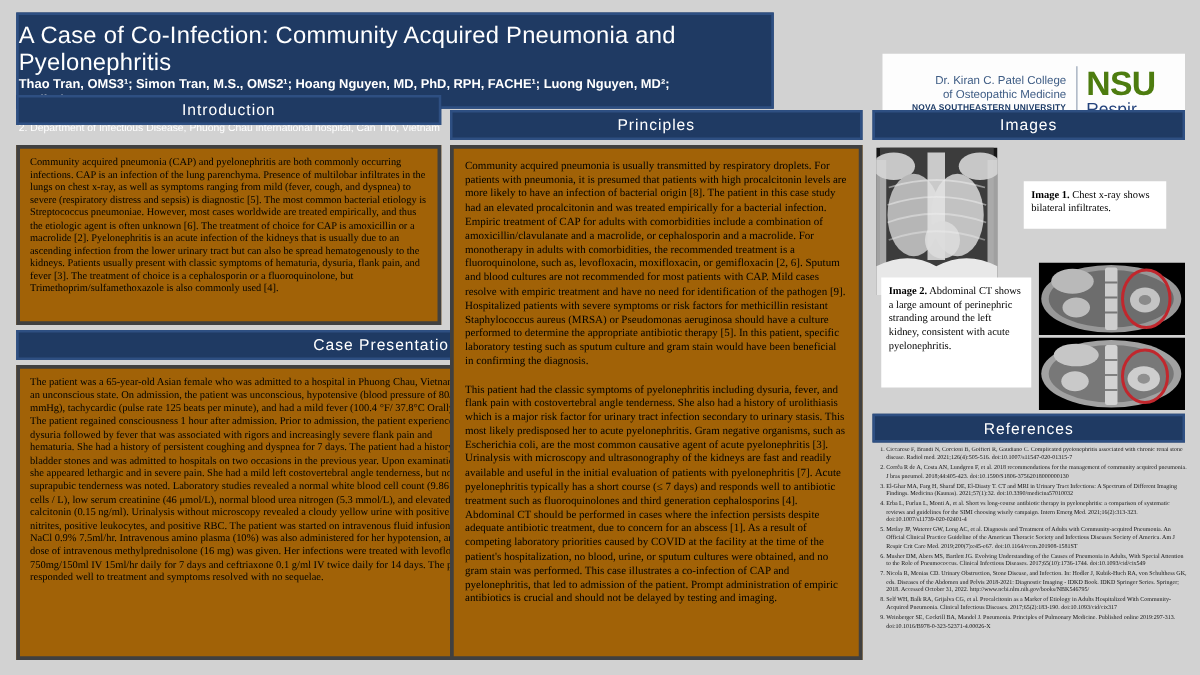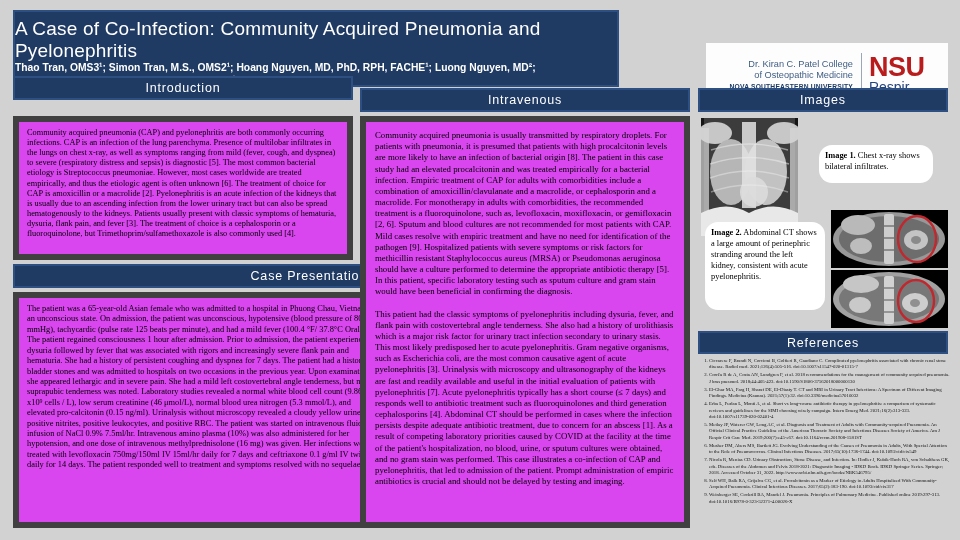--- a/index.html
+++ b/index.html
@@ -16,40 +16,40 @@
   .authors { font-size:10.3px; line-height:1.22;font-weight:bold; }
   .affil { font-size:8.3px; line-height:1.25; }
 
   
   #logo-panel { position:absolute; left:706px; top:8px; width:242px; height:64px;
     background:#fdfdfd; display:flex; align-items:center; justify-content:center;
     font-family:"Liberation Sans", sans-serif;margin-top:35px; }
   .college { text-align:right; color:#3f5d85; font-size:9.2px; line-height:1.2; }
   .college .univ { color:#1b3a66; font-weight:bold; font-size:6.7px; letter-spacing:.2px; margin-top:2px; }
   .logo-divider { width:1px; height:44px; background:#9aa7b8; margin:0 7px 0 8px; }
-  .nsu-big { color:#b91c1c; font-weight:bold; font-size:27px; line-height:.95; letter-spacing:-.5px; }
+  .nsu-big { color:#4d7c0f; font-weight:bold; font-size:27px; line-height:.95; letter-spacing:-.5px; }
   .nsu-state { color:#24437c; font-size:14px; line-height:1.05; }
 
   
   .sec-bar { position:absolute; height:24px; display:flex; align-items:center; justify-content:center;
     font-family:"Liberation Sans", sans-serif; font-size:12.5px; letter-spacing:.8px; }
 
   
-  .tbox { position:absolute; background:#d946ef; border:6px solid #404040; color:#000;
+  .tbox { position:absolute; background:#a16207; border:3px solid #404040; color:#000;
     overflow:hidden; }
   #intro-box  { left:13px;  top:116px; width:340px; height:144px; padding:6px 8px; font-size:8.3px; line-height:1.22; }
   #case-box   { left:13px;  top:292px; width:380px; height:236px; padding:6px 8px; font-size:8.4px; line-height:1.24; }
   #disc-box   { left:360px; top:116px; width:330px; height:412px; padding:8px 9px; font-size:8.8px; line-height:1.27; }
   #disc-box p { margin-bottom:11px; }
 
   
   #xray-wrap { position:absolute; left:701px; top:118px; width:97px; height:118px; }
   #ct-wrap { position:absolute; left:831px; top:210px; width:117px; height:118px;
     display:flex; flex-direction:column; gap:2px; }
-  .caption { position:absolute; background:#fff; font-size:8.4px; line-height:1.32; padding:5px 6px; color:#000;border-radius:13px; }
+  .caption { position:absolute; background:#fff; font-size:8.4px; line-height:1.32; padding:5px 6px; color:#000; }
   #caption-1 { left:819px; top:145px; width:114px; height:38px; }
   #caption-2 { left:705px; top:222px; width:120px; height:88px; }
   .cap-lead { font-weight:bold; }
 
   
   #refs-list { position:absolute; left:698px; top:358px; width:252px; height:178px;
     overflow:hidden; }
   #refs-list ol { padding-left:11px; }
   #refs-list li { font-size:4.8px; line-height:1.3; margin-bottom:2px; color:#111; }
 
@@ -58,20 +58,21 @@
 </head>
 <body>
 
 <div id="poster">
 
   <div id="header-bar" class="navy-box">
     <div id="poster-title">A Case of Co-Infection: Community Acquired Pneumonia and Pyelonephritis</div>
     <div class="authors">Thao Tran, OMS3¹; Simon Tran, M.S., OMS2¹; Hoang Nguyen, MD, PhD, RPH, FACHE¹; Luong Nguyen, MD²;</div>
     <div class="authors">Cyril Blavo, D.O., M.S., M.P.H. &amp; T.M., FACOP¹</div>
     <div class="affil">1.    Nova Southeastern University Dr. Kiran C. Patel College of Osteopathic Medicine</div>
+    <div class="affil">2.    Department of Infectious Disease, Phuong Chau international hospital, Can Tho, Vietnam</div>
   </div>
 
   <div id="logo-panel">
     <div class="college">
       <div>Dr. Kiran C. Patel College</div>
       <div>of Osteopathic Medicine</div>
       <div class="univ">NOVA SOUTHEASTERN UNIVERSITY</div>
     </div>
     <div class="logo-divider"></div>
     <div>
@@ -88,21 +89,21 @@
   </div>
 
   <div class="sec-bar navy-box" style="left:13px; top:264px; width:356px;justify-content:flex-end;">
     <span>Case Presentation</span>
   </div>
   <div id="case-box" class="tbox">
     <span>The patient was a 65-year-old Asian female who was admitted to a hospital in Phuong Chau, Vietnam in an unconscious state. On admission, the patient was unconscious, hypotensive (blood pressure of 80/50 mmHg), tachycardic (pulse rate 125 beats per minute), and had a mild fever (100.4 °F/ 37.8°C Orally). The patient regained consciousness 1 hour after admission. Prior to admission, the patient experienced dysuria followed by fever that was associated with rigors and increasingly severe flank pain and hematuria. She had a history of persistent coughing and dyspnea for 7 days. The patient had a history of bladder stones and was admitted to hospitals on two occasions in the previous year. Upon examination, she appeared lethargic and in severe pain. She had a mild left costovertebral angle tenderness, but no suprapubic tenderness was noted. Laboratory studies revealed a normal white blood cell count (9.86 x10⁹ cells / L), low serum creatinine (46 μmol/L), normal blood urea nitrogen (5.3 mmol/L), and elevated pro-calcitonin (0.15 ng/ml). Urinalysis without microscopy revealed a cloudy yellow urine with positive nitrites, positive leukocytes, and positive RBC. The patient was started on intravenous fluid infusion of NaCl 0.9% 7.5ml/hr. Intravenous amino plasma (10%) was also administered for her hypotension, and one dose of intravenous methylprednisolone (16 mg) was given. Her infections were treated with levofloxacin 750mg/150ml IV 15ml/hr daily for 7 days and ceftriaxone 0.1 g/ml IV twice daily for 14 days. The patient responded well to treatment and symptoms resolved with no sequelae.</span>
   </div>
 
   <div class="sec-bar navy-box" style="left:360px; top:88px; width:330px;">
-    <span>Intravenous</span>
+    <span>Principles</span>
   </div>
   <div id="disc-box" class="tbox">
     <p>Community acquired pneumonia is usually transmitted by respiratory droplets. For patients with pneumonia, it is presumed that patients with high procalcitonin levels are more likely to have an infection of bacterial origin [8]. The patient in this case study had an elevated procalcitonin and was treated empirically for a bacterial infection. Empiric treatment of CAP for adults with comorbidities include a combination of amoxicillin/clavulanate and a macrolide, or cephalosporin and a macrolide. For monotherapy in adults with comorbidities, the recommended treatment is a fluoroquinolone, such as, levofloxacin, moxifloxacin, or gemifloxacin [2, 6]. Sputum and blood cultures are not recommended for most patients with CAP. Mild cases resolve with empiric treatment and have no need for identification of the pathogen [9]. Hospitalized patients with severe symptoms or risk factors for methicillin resistant Staphylococcus aureus (MRSA) or Pseudomonas aeruginosa should have a culture performed to determine the appropriate antibiotic therapy [5]. In this patient, specific laboratory testing such as sputum culture and gram stain would have been beneficial in confirming the diagnosis.</p>
     <p>This patient had the classic symptoms of pyelonephritis including dysuria, fever, and flank pain with costovertebral angle tenderness. She also had a history of urolithiasis which is a major risk factor for urinary tract infection secondary to urinary stasis. This most likely predisposed her to acute pyelonephritis. Gram negative organisms, such as Escherichia coli, are the most common causative agent of acute pyelonephritis [3]. Urinalysis with microscopy and ultrasonography of the kidneys are fast and readily available and useful in the initial evaluation of patients with pyelonephritis [7]. Acute pyelonephritis typically has a short course (≤ 7 days) and responds well to antibiotic treatment such as fluoroquinolones and third generation cephalosporins [4]. Abdominal CT should be performed in cases where the infection persists despite adequate antibiotic treatment, due to concern for an abscess [1]. As a result of competing laboratory priorities caused by COVID at the facility at the time of the patient's hospitalization, no blood, urine, or sputum cultures were obtained, and no gram stain was performed. This case illustrates a co-infection of CAP and pyelonephritis, that led to admission of the patient. Prompt administration of empiric antibiotics is crucial and should not be delayed by testing and imaging.</p>
   </div>
 
   <div class="sec-bar navy-box" style="left:698px; top:88px; width:250px;">
     <span>Images</span>
   </div>
 

